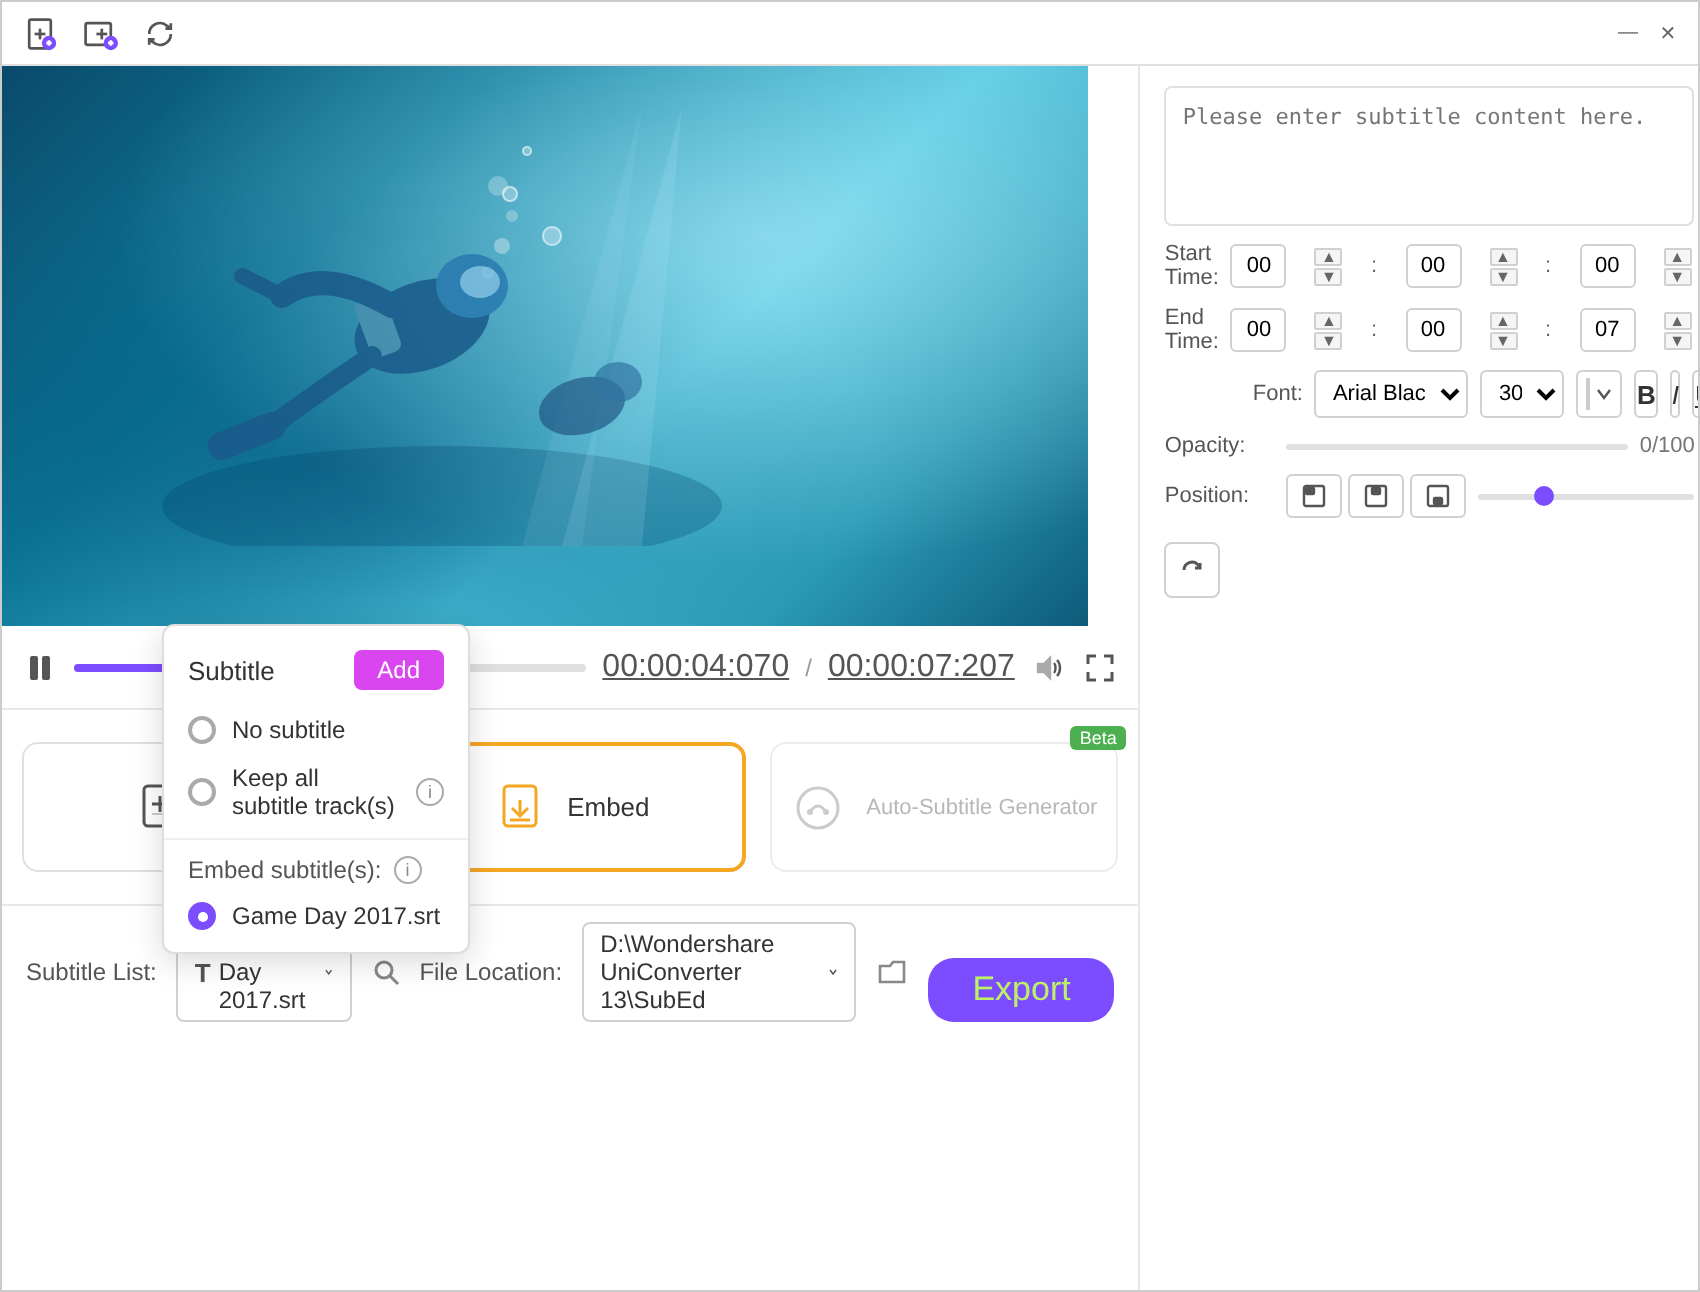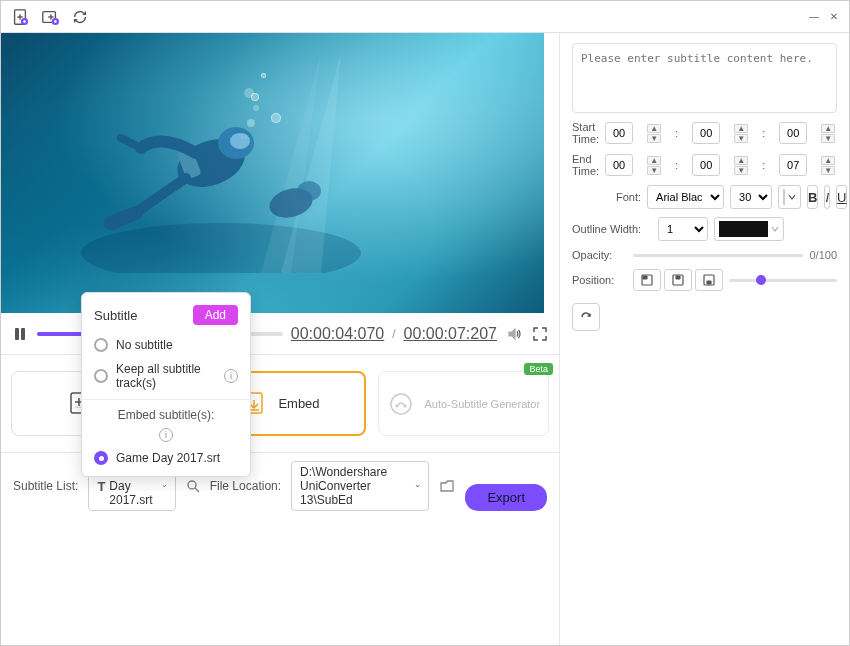--- a/index.html
+++ b/index.html
@@ -214,21 +214,21 @@
       font-size: 12px;
       cursor: pointer;
       gap: 4px;
       background: #fff;
     }
     
     .subtitle-dropdown {
       position: absolute;
       bottom: 42px;
       left: 80px;
-      width: 170px;
+      width: 154px;
       background: #fff;
       border: 1px solid #ddd;
       border-radius: 6px;
       box-shadow: 0 4px 16px rgba(0,0,0,0.15);
       z-index: 100;
       padding: 8px 0 6px 0;
     }
     .dropdown-header {
       display: flex;
       align-items: center;
@@ -286,23 +286,22 @@
     .dropdown-divider {
       height: 1px;
       background: #eee;
       margin: 4px 0;
     }
     .embed-label {
       padding: 4px 12px;
       font-size: 12px;
       color: #555;
       display: flex;
-      align-items: center;
+      align-items: flex-end;
       gap: 6px;
-      flex-direction: column;
     }
     .game-day-item {
       display: flex;
       align-items: center;
       padding: 5px 12px;
       gap: 8px;
       font-size: 12px;
     }
     
     .right-panel {
@@ -535,25 +534,25 @@
       width: 28px; height: 28px;
       border: 1px solid #d0d0d0;
       border-radius: 4px;
       display: flex; align-items: center; justify-content: center;
       cursor: pointer;
       font-size: 14px;
       background: #fff;
     }
     .export-btn {
       background: #7c4dff;
-      color: #0f172a;
+      color: #bef264;
       border: none;
       border-radius: 13px;
       padding: 6px 22px;
-      font-size: 13px;
+      font-size: 17px;
       cursor: pointer;
       margin-left: auto;
       align-self: flex-end;
     }
     .action-btn-wrapper {
       flex: 1;
       position: relative;
     }
     .search-icon-btn {
       width: 24px; height: 24px;
@@ -855,32 +854,20 @@
           <div class="color-box" style="background:white;"></div>
           <svg width="8" height="8" viewBox="0 0 8 8">
             <polyline points="1,2 4,6 7,2" fill="none" stroke="#555" stroke-width="1.2"></polyline>
           </svg>
         </div>
         <div class="font-style-btn" style="font-weight:bold;">B</div>
         <div class="font-style-btn" style="font-style:italic;">I</div>
         <div class="font-style-btn" style="text-decoration:underline;">U</div>
       </div>
 
-      <div class="outline-row">
-        <span class="outline-label">Outline Width:</span>
-        <select class="outline-select">
-          <option>1</option>
-        </select>
-        <div class="color-swatch-dark">
-          <div class="color-box-dark"></div>
-          <svg width="8" height="8" viewBox="0 0 8 8">
-            <polyline points="1,2 4,6 7,2" fill="none" stroke="#aaa" stroke-width="1.2"></polyline>
-          </svg>
-        </div>
-      </div>
 
       <div class="opacity-row">
         <span class="opacity-label">Opacity:</span>
         <div class="slider-track">
         </div>
         <span class="opacity-val">0/100</span>
       </div>
 
       <div class="position-row">
         <span class="position-label">Position:</span>

